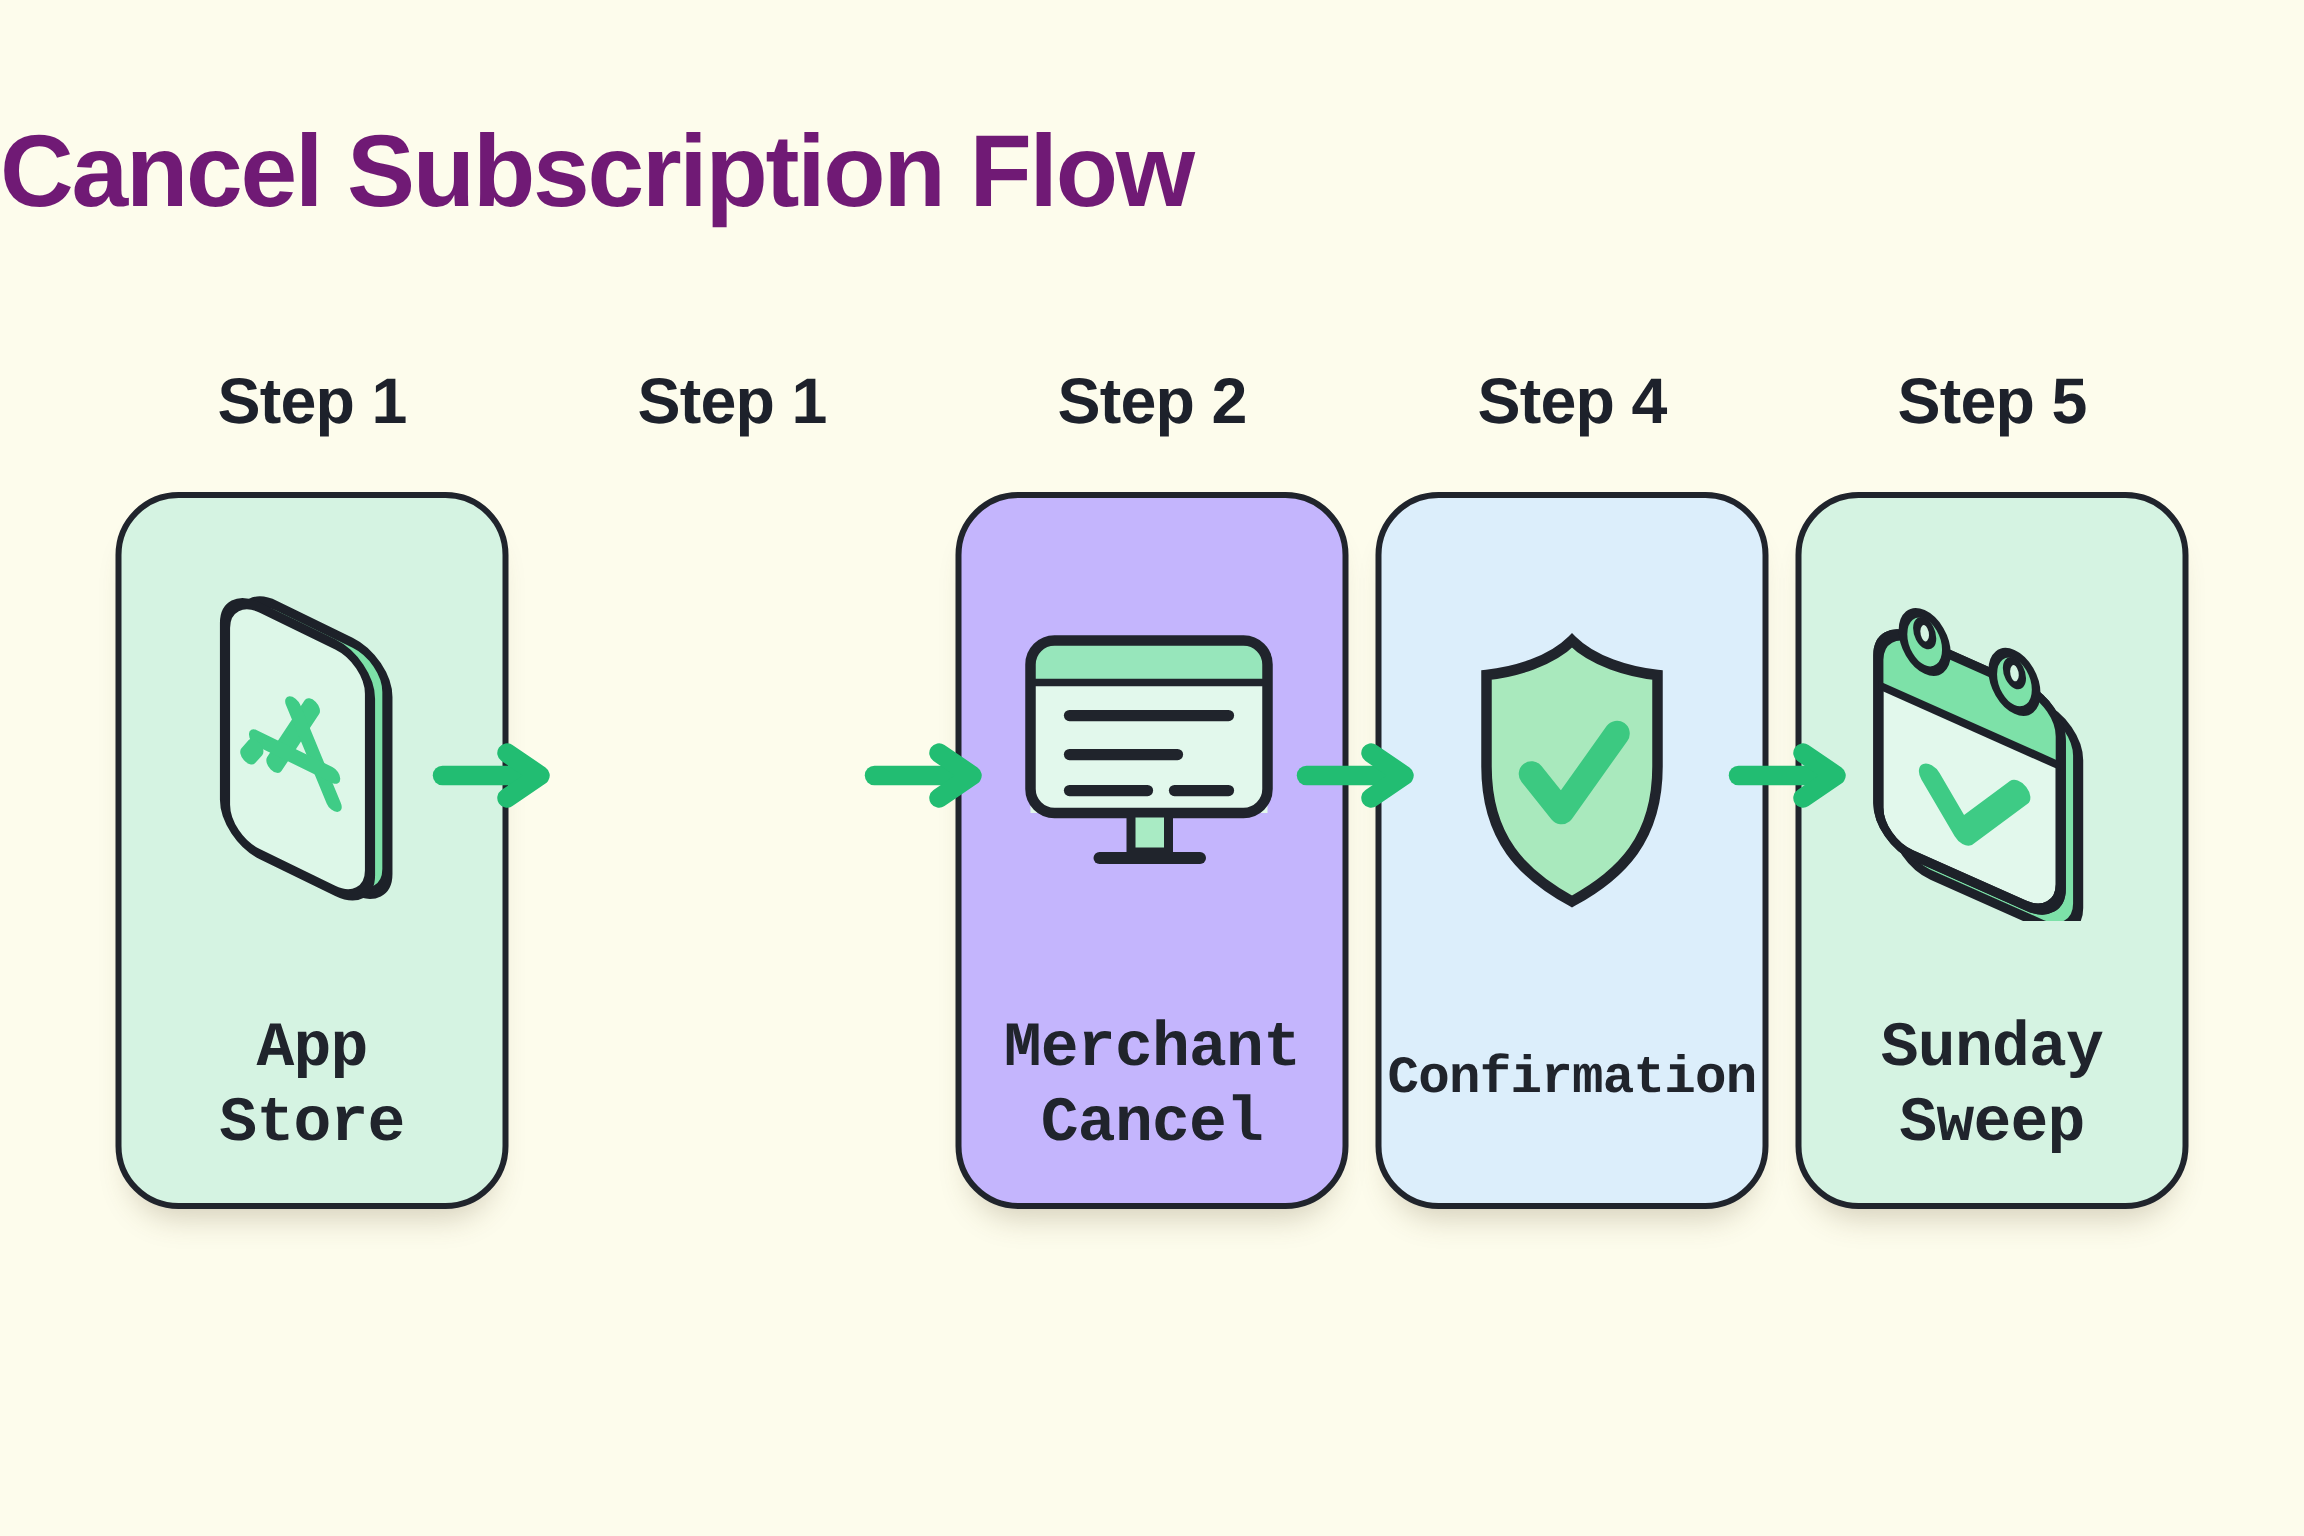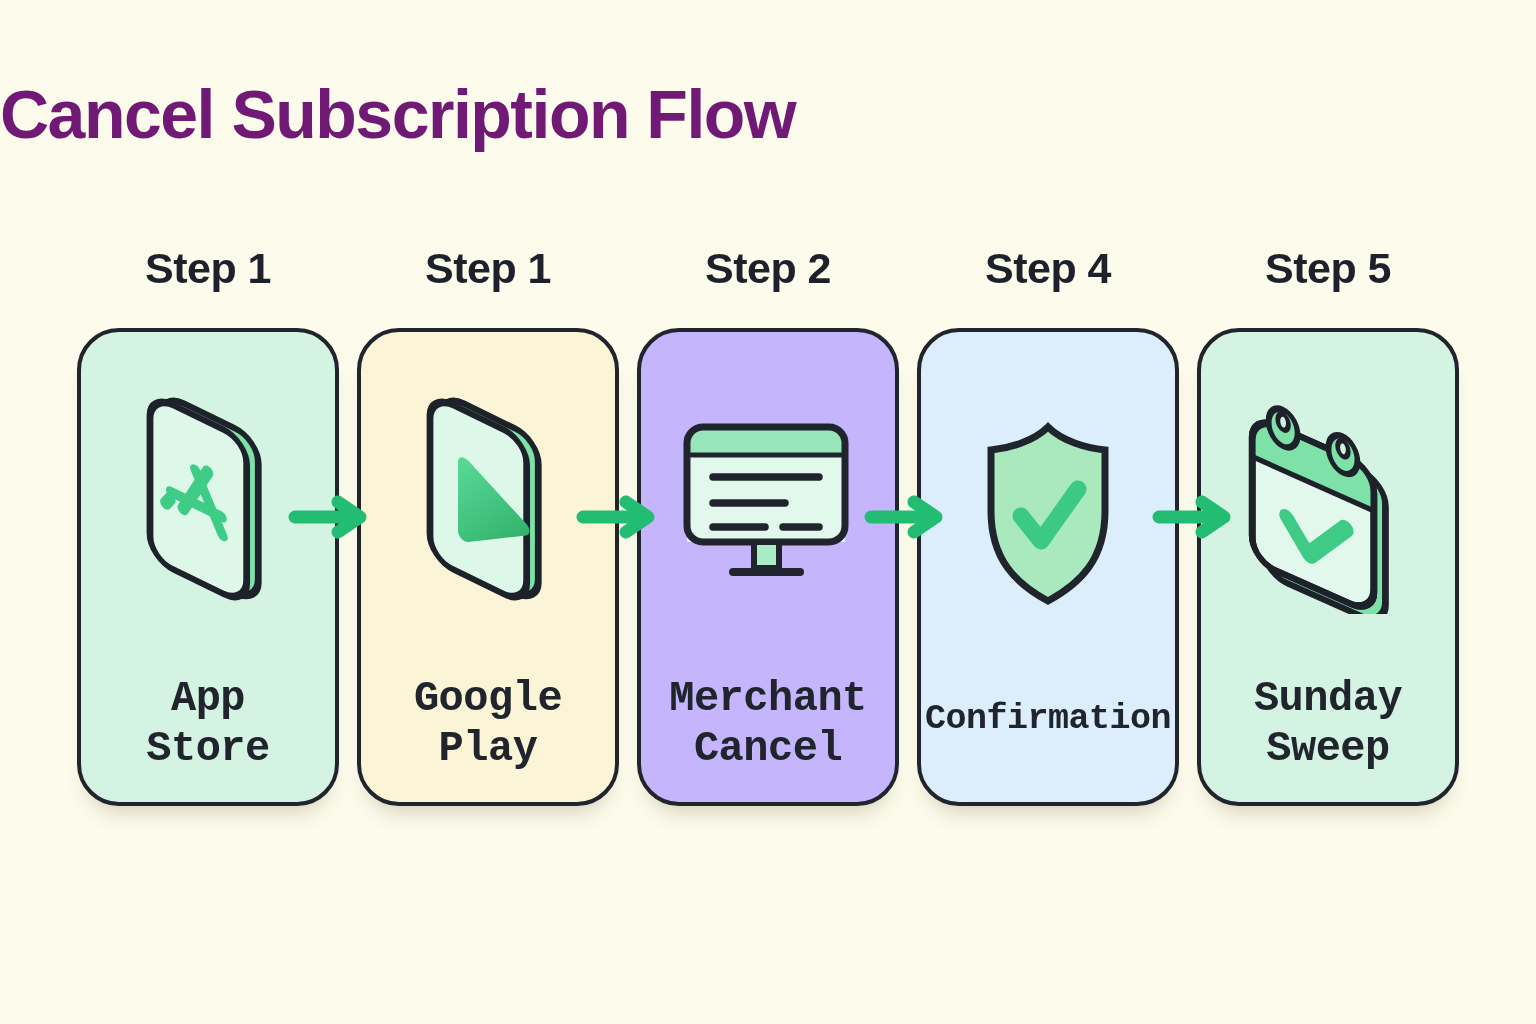--- a/index.html
+++ b/index.html
@@ -70,41 +70,20 @@
         </div>
         <div class="card-label">
           <div>App</div>
           <div>Store</div>
         </div>
       </div>
     </div>
 
     <div class="col col2">
       <div class="step-label">Step 1</div>
-      <div class="card c-yellow">
-        <div class="icon-wrap">
-          <svg width="136" height="232" viewBox="0 0 140 240" fill="none">
-            <defs>
-              <linearGradient id="pg" x1="0" y1="0" x2="1" y2="1">
-                <stop offset="0" stop-color="#55d794"></stop>
-                <stop offset="1" stop-color="#2aaa64"></stop>
-              </linearGradient>
-            </defs>
-            <g transform="translate(10,7) skewY(26)">
-              <rect x="12" y="-7" width="100" height="170" rx="24" fill="#7de1a8" stroke="#1d2129" stroke-width="7"></rect>
-              <rect x="0" y="0" width="100" height="170" rx="24" fill="#ddf7e8" stroke="#1d2129" stroke-width="7"></rect>
-              <path d="M36 56 L36 128 L96 92 Z" fill="url(#pg)" stroke="url(#pg)" stroke-width="14" stroke-linejoin="round"></path>
-            </g>
-          </svg>
-        </div>
-        <div class="card-label">
-          <div>Google</div>
-          <div>Play</div>
-        </div>
-      </div>
     </div>
 
     <div class="col col3">
       <div class="step-label">Step 2</div>
       <div class="card c-pink">
         <div class="icon-wrap">
           <svg width="176" height="166" viewBox="0 0 176 166" fill="none">
             <path d="M7 23 Q7 7 23 7 H149 Q165 7 165 23 V35 H7 Z" fill="#97e6bb"></path>
             <rect x="7" y="35" width="158" height="87" fill="#e2f8ec"></rect>
             <rect x="7" y="7" width="158" height="115" rx="16" fill="none" stroke="#20242c" stroke-width="7"></rect>

